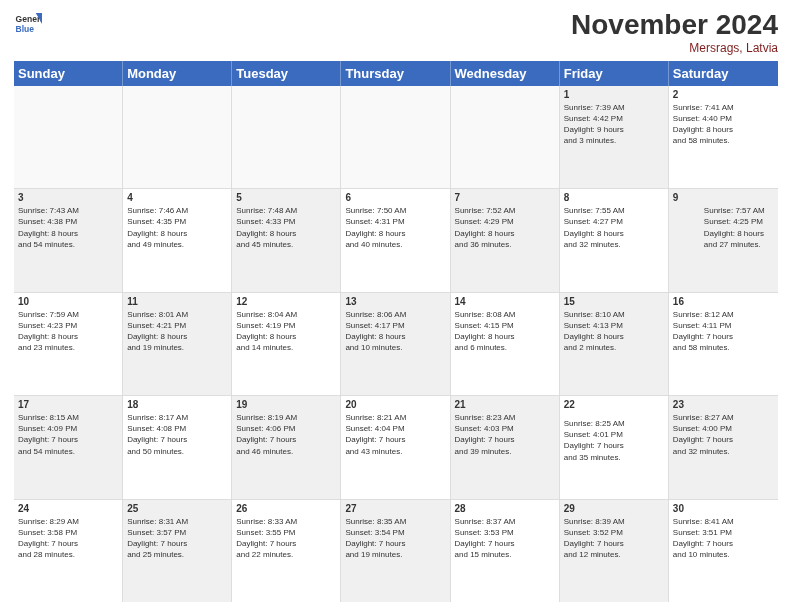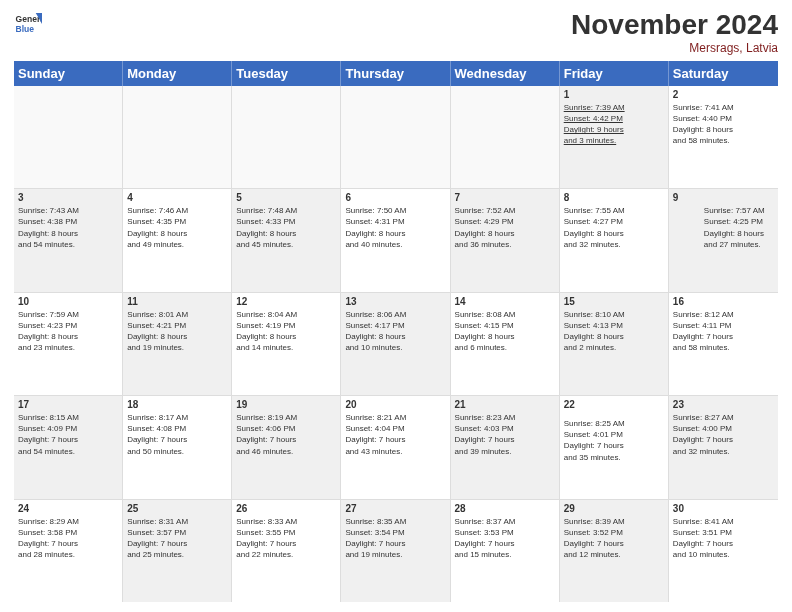--- a/index.html
+++ b/index.html
@@ -130,21 +130,21 @@
       </div>
     <div class="cal-body">
     <div class="cal-week">
           <div class="cal-cell empty"></div>
           <div class="cal-cell empty"></div>
           <div class="cal-cell empty"></div>
           <div class="cal-cell empty"></div>
           <div class="cal-cell empty"></div>
           <div class="cal-cell shaded">
             <span class="day-num">1</span>
-            <div class="day-info" style="white-space: pre-line; text-decoration: underline;">Sunrise: 7:39 AM
+            <div class="day-info" style="white-space: pre-line;">Sunrise: 7:39 AM
 Sunset: 4:42 PM
 Daylight: 9 hours
 and 3 minutes.</div>
           </div>
           <div class="cal-cell">
             <span class="day-num">2</span>
             <div class="day-info" style="white-space: pre-line;">Sunrise: 7:41 AM
 Sunset: 4:40 PM
 Daylight: 8 hours
 and 58 minutes.</div>

